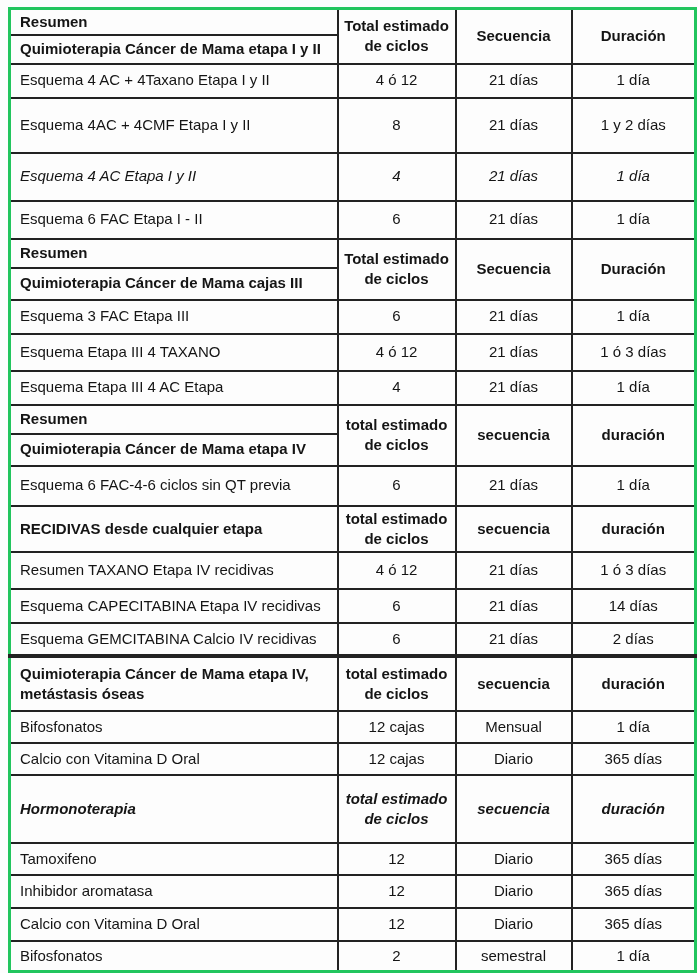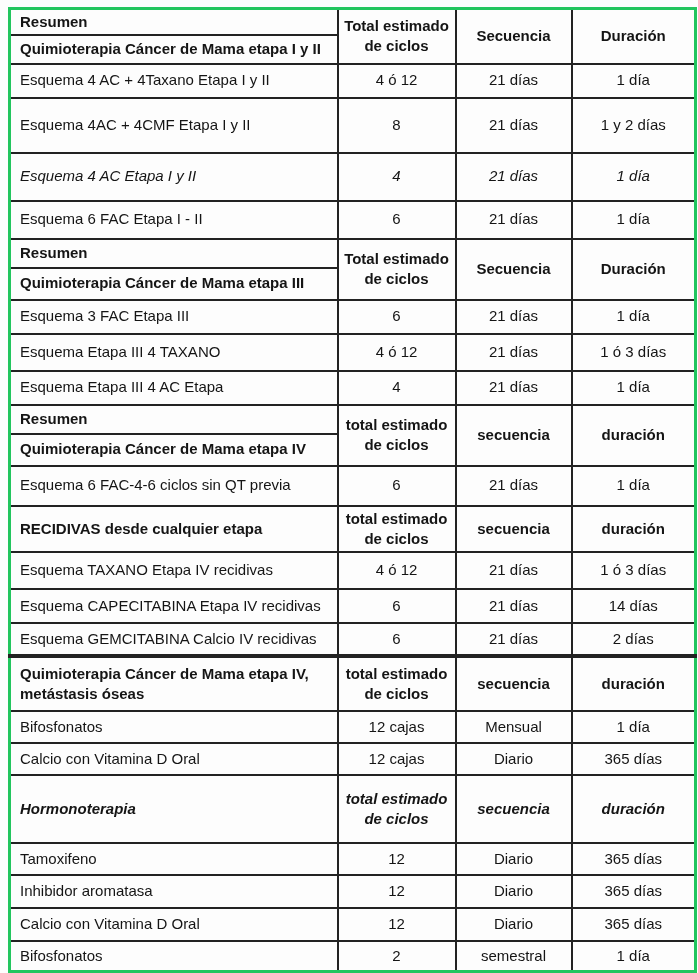--- a/index.html
+++ b/index.html
@@ -119,21 +119,21 @@
         <tr style="height: 38px;">
           <td class="c-resumen">Esquema 6 FAC Etapa I - II</td>
           <td class="c-center">6</td>
           <td class="c-center">21 días</td>
           <td class="c-center">1 día</td>
         </tr>
         <tr style="height: 61px;">
           <td class="split-cell">
             <div class="split-wrap" style="height:57px">
               <div class="split-top">Resumen</div>
-              <div class="split-bottom">Quimioterapia Cáncer de Mama etapa III</div>
+              <div class="split-bottom">Quimioterapia Cáncer de Mama cajas III</div>
             </div>
           </td>
           <td class="colhead">Total estimado de ciclos</td>
           <td class="colhead">Secuencia</td>
           <td class="colhead">Duración</td>
         </tr>
         <tr style="height: 34px;">
           <td class="c-resumen">Esquema 3 FAC Etapa III</td>
           <td class="c-center">6</td>
           <td class="c-center">21 días</td>
@@ -168,21 +168,21 @@
           <td class="c-center">21 días</td>
           <td class="c-center">1 día</td>
         </tr>
         <tr style="height: 40px;">
           <td class="section-label">RECIDIVAS desde cualquier etapa</td>
           <td class="colhead">total estimado de ciclos</td>
           <td class="colhead">secuencia</td>
           <td class="colhead">duración</td>
         </tr>
         <tr style="height: 37px;">
-          <td class="c-resumen">Esquema TAXANO Etapa IV recidivas</td>
+          <td class="c-resumen">Resumen TAXANO Etapa IV recidivas</td>
           <td class="c-center">4 ó 12</td>
           <td class="c-center">21 días</td>
           <td class="c-center">1 ó 3 días</td>
         </tr>
         <tr style="height: 34px;">
           <td class="c-resumen">Esquema CAPECITABINA Etapa IV recidivas</td>
           <td class="c-center">6</td>
           <td class="c-center">21 días</td>
           <td class="c-center">14 días</td>
         </tr>

